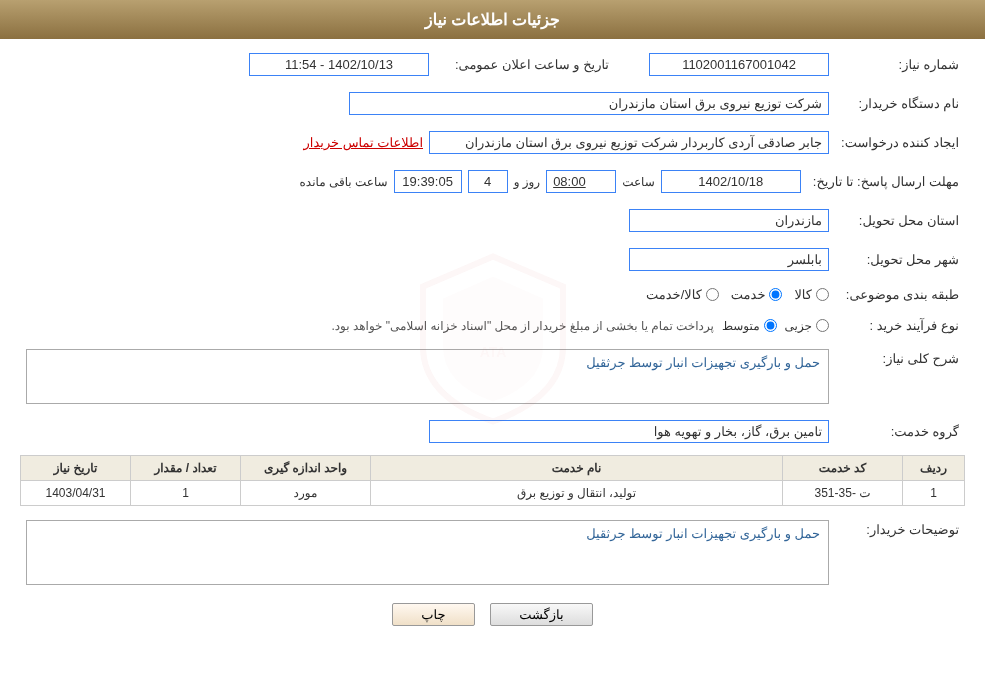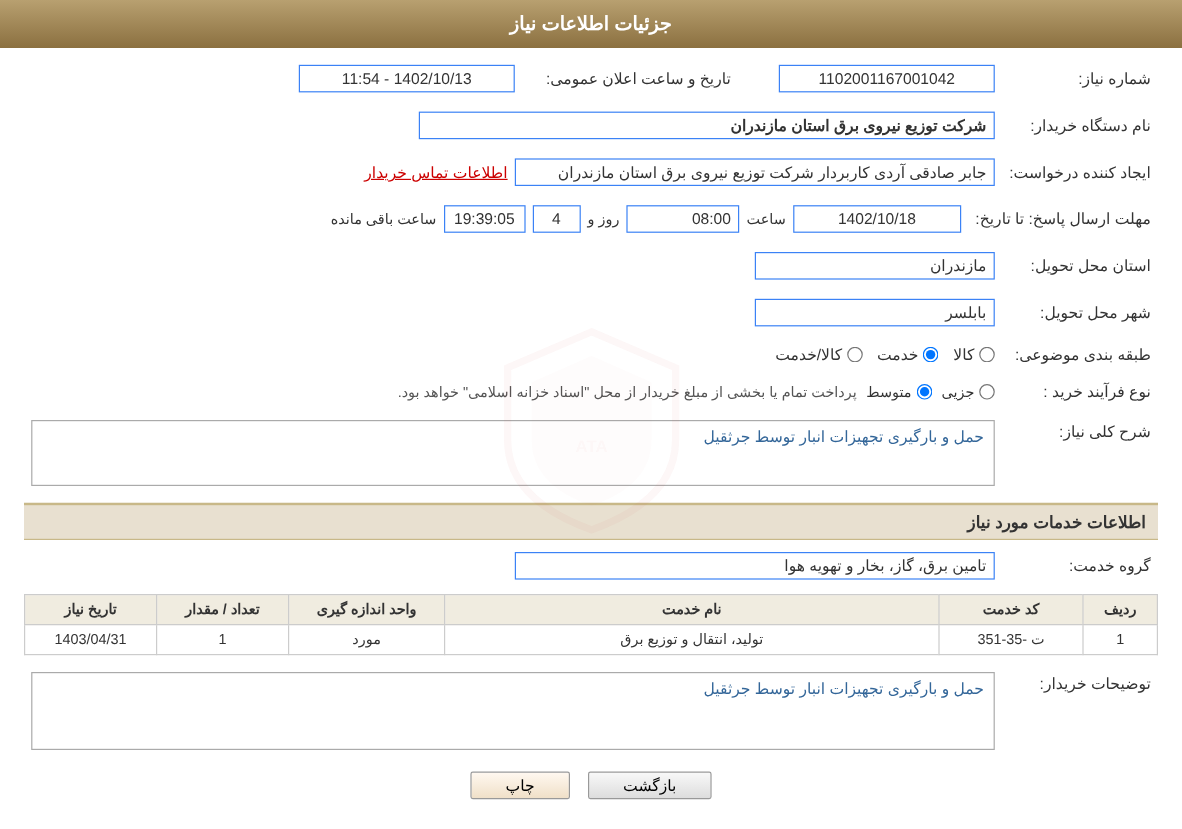--- a/index.html
+++ b/index.html
@@ -227,21 +227,21 @@
         </td>
       </tr>
     </tbody>
       </table>
 
     <table class="info-table">
       <tbody>
           <tr>
         <td class="label-cell">نام دستگاه خریدار:</td>
         <td class="value-cell">
-          <div class="input-box" style="width:480px; text-align:right; padding:3px 6px;font-weight:bold;">شرکت توزیع نیروی برق استان مازندران</div>
+          <div class="input-box" style="width:480px; text-align:right; padding:3px 6px;">شرکت توزیع نیروی برق استان مازندران</div>
         </td>
       </tr>
     </tbody>
       </table>
 
     <table class="info-table">
       <tbody>
           <tr>
         <td class="label-cell">ایجاد کننده درخواست:</td>
         <td class="value-cell">
@@ -255,21 +255,21 @@
       </table>
 
     <table class="info-table">
       <tbody>
           <tr>
         <td class="label-cell" style="width:150px;">مهلت ارسال پاسخ: تا تاریخ:</td>
         <td class="value-cell">
           <div class="date-row">
             <div class="input-box input-date">1402/10/18</div>
             <span class="date-label">ساعت</span>
-            <div class="input-box" style="width:94px; text-align:right;">08:00</div>
+            <div class="input-box" style="width:70px; text-align:left;text-decoration:underline;">08:00</div>
             <span class="date-label">روز و</span>
             <div class="input-box" style="width:40px; text-align:center;">4</div>
             <div class="input-box" style="width:68px; text-align:center;">19:39:05</div>
             <span class="date-label">ساعت باقی مانده</span>
           </div>
         </td>
       </tr>
     </tbody>
       </table>
 
@@ -344,21 +344,20 @@
       <tbody>
           <tr>
         <td class="label-cell" style="vertical-align:top; padding-top:6px;">شرح کلی نیاز:</td>
         <td class="value-cell">
           <div class="description-box">حمل و بارگیری تجهیزات انبار توسط جرثقیل</div>
         </td>
       </tr>
     </tbody>
       </table>
 
-    <div class="section-header">اطلاعات خدمات مورد نیاز</div>
 
     <table class="info-table">
       <tbody>
           <tr>
         <td class="label-cell">گروه خدمت:</td>
         <td class="value-cell">
           <div class="input-box" style="width:400px;">تامین برق، گاز، بخار و تهویه هوا</div>
         </td>
       </tr>
     </tbody>

